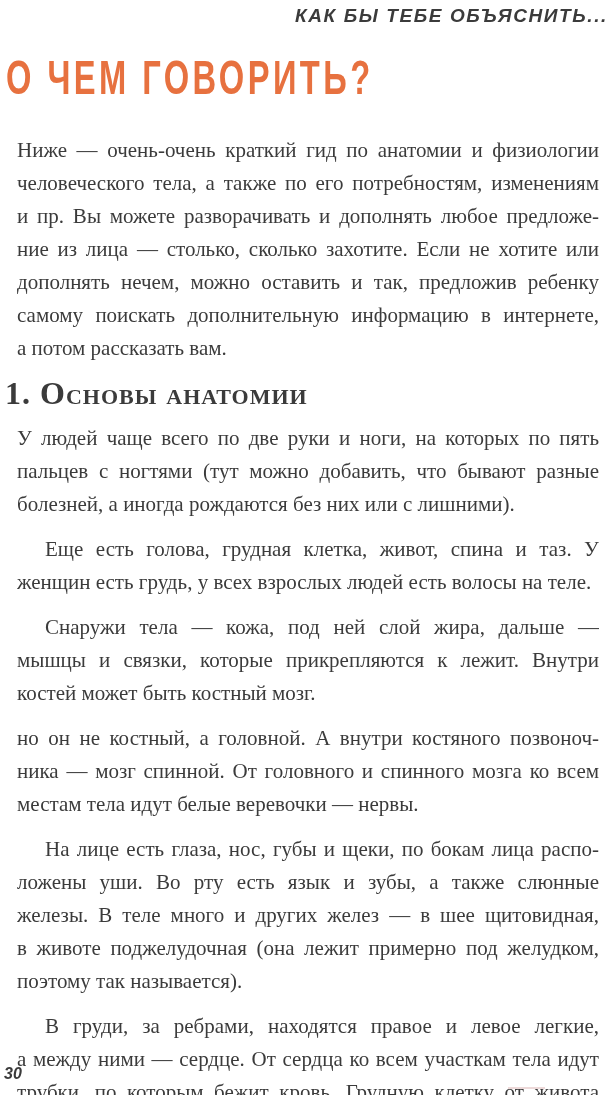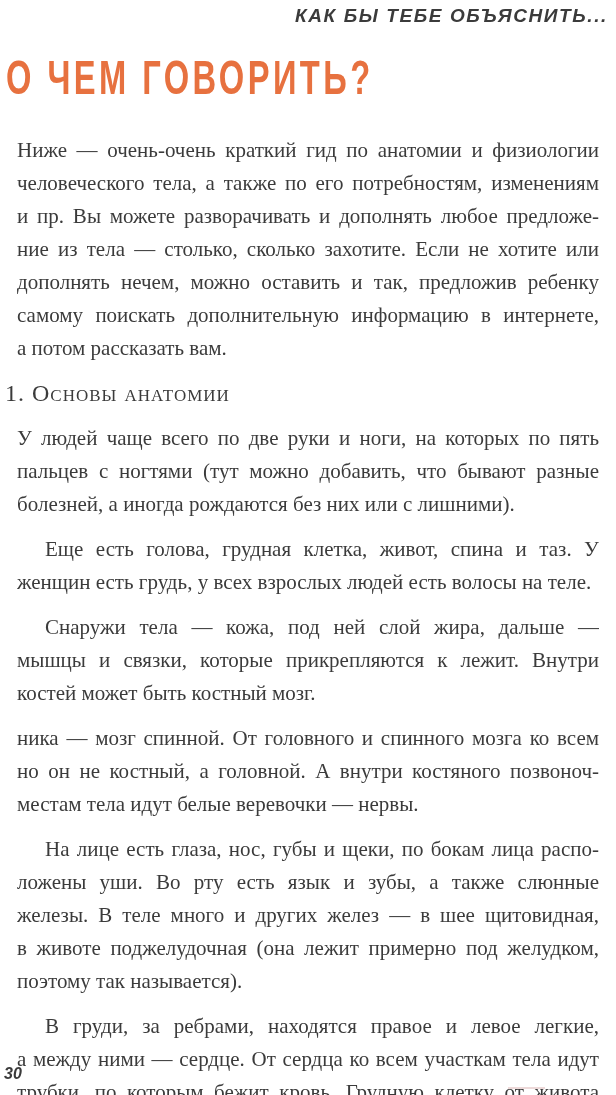--- a/index.html
+++ b/index.html
@@ -49,22 +49,22 @@
     overflow:hidden;
   }
   .text-line.last{
     text-align-last:left;
   }
   .text-line.indented{
     text-indent:28px;
   }
   .section-heading{
     font-variant:small-caps;
-    font-weight:normal;
-    font-size:24px;
+    font-weight:bold;
+    font-size:32px;
     letter-spacing:1px;
     line-height:33px;
     margin:12px 0 2px 0;
     color:var(--text,#333333);
   }
   .page-number{
     position:absolute;
     left:4px;bottom:12px;
     font-family:"Liberation Sans", sans-serif;
     font-style:italic;
@@ -86,43 +86,43 @@
 
   <div class="running-header">Как бы тебе объяснить...</div>
 
   <div class="page-title">О ЧЕМ ГОВОРИТЬ?</div>
 
   <div class="body-text">
       <div class="paragraph">
         <div class="text-line">Ниже — очень-очень краткий гид по анатомии и физиологии</div>
         <div class="text-line">человеческого тела, а также по его потребностям, изменениям</div>
         <div class="text-line">и пр. Вы можете разворачивать и дополнять любое предложе-</div>
-        <div class="text-line">ние из тела — столько, сколько захотите. Если не хотите или</div>
+        <div class="text-line">ние из лица — столько, сколько захотите. Если не хотите или</div>
         <div class="text-line">дополнять нечем, можно оставить и так, предложив ребенку</div>
         <div class="text-line">самому поискать дополнительную информацию в интернете,</div>
         <div class="text-line last">а потом рассказать вам.</div>
       </div>
       <div class="section-heading">1. Основы анатомии</div>
       <div class="paragraph">
         <div class="text-line">У людей чаще всего по две руки и ноги, на которых по пять</div>
         <div class="text-line">пальцев с ногтями (тут можно добавить, что бывают разные</div>
         <div class="text-line last">болезней, а иногда рождаются без них или с лишними).</div>
       </div>
       <div class="paragraph">
         <div class="text-line indented">Еще есть голова, грудная клетка, живот, спина и таз. У взрослых</div>
         <div class="text-line last">женщин есть грудь, у всех взрослых людей есть волосы на теле.</div>
       </div>
       <div class="paragraph">
         <div class="text-line indented">Снаружи тела — кожа, под ней слой жира, дальше —</div>
         <div class="text-line">мышцы и связки, которые прикрепляются к лежит. Внутри</div>
         <div class="text-line last">костей может быть костный мозг.</div>
       </div>
       <div class="paragraph">
+        <div class="text-line">но он не костный, а головной. А внутри костяного позвоноч-</div>
         <div class="text-line">ника — мозг спинной. От головного и спинного мозга ко всем</div>
-        <div class="text-line">но он не костный, а головной. А внутри костяного позвоноч-</div>
         <div class="text-line last">местам тела идут белые веревочки — нервы.</div>
       </div>
       <div class="paragraph">
         <div class="text-line indented">На лице есть глаза, нос, губы и щеки, по бокам лица распо-</div>
         <div class="text-line">ложены уши. Во рту есть язык и зубы, а также слюнные</div>
         <div class="text-line">железы. В теле много и других желез — в шее щитовидная,</div>
         <div class="text-line">в животе поджелудочная (она лежит примерно под желудком,</div>
         <div class="text-line last">поэтому так называется).</div>
       </div>
       <div class="paragraph">

